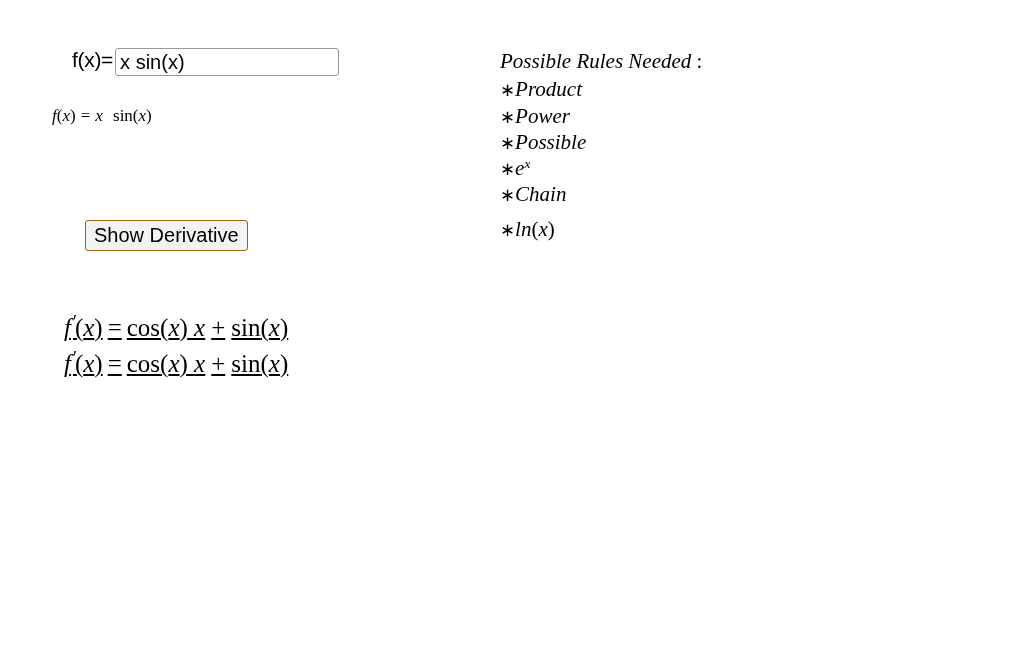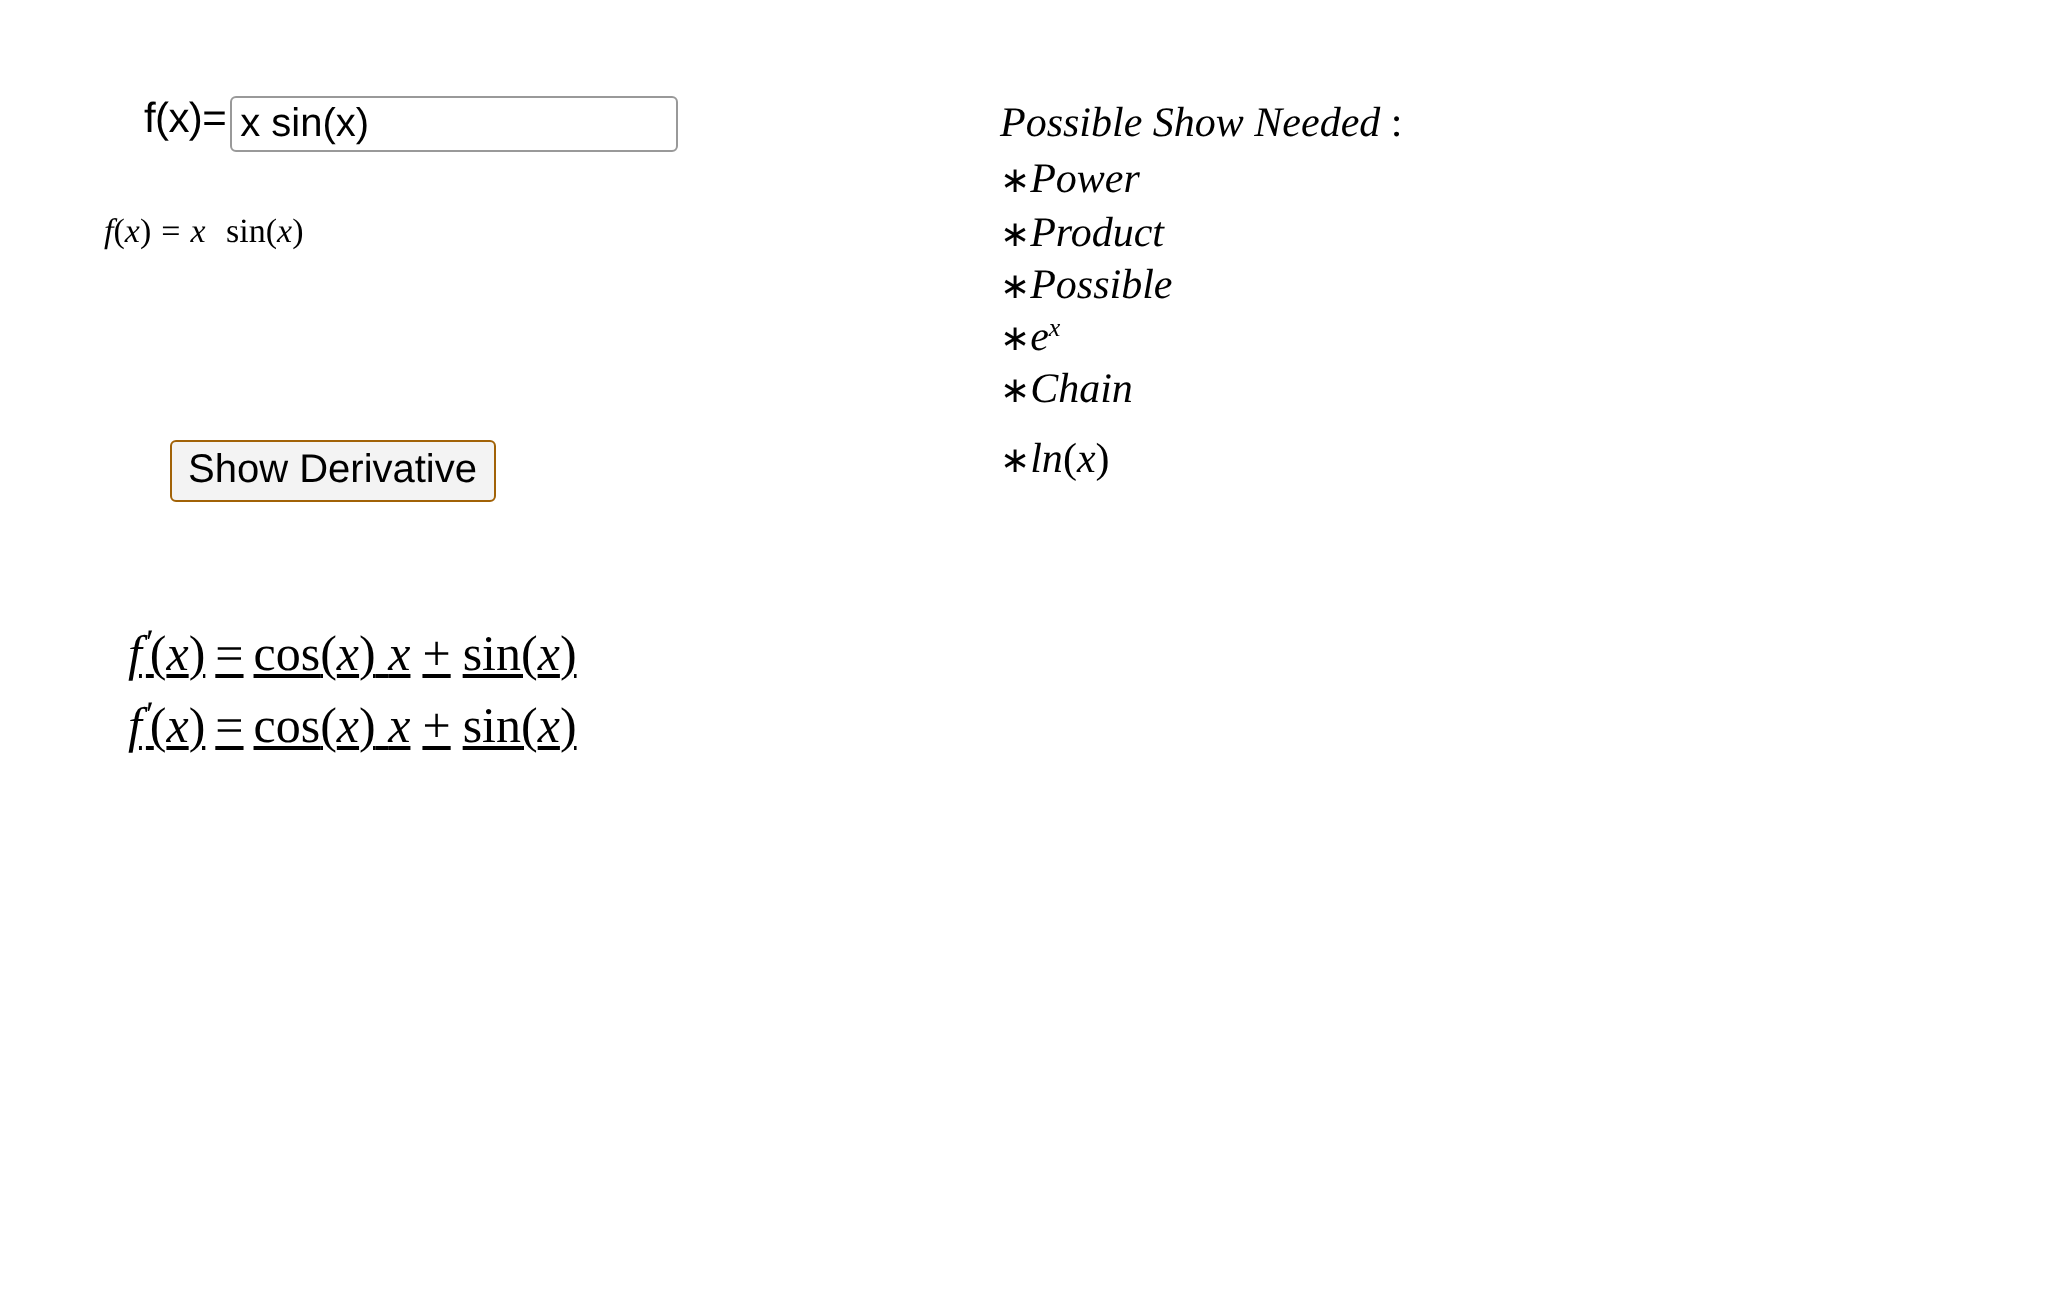--- a/index.html
+++ b/index.html
@@ -128,23 +128,23 @@
     <div>
       <span>f</span><span class="prime">′</span><span class="paren">(</span><span>x</span><span class="paren">)</span><span class="eq">=</span><span class="paren">cos</span><span class="paren">(</span><span>x</span><span class="paren">)</span>&nbsp;<span>x</span><span class="plus">+</span><span class="paren">sin</span><span class="paren">(</span><span>x</span><span class="paren">)</span>
     </div>
     <div>
       <span>f</span><span class="prime">′</span><span class="paren">(</span><span>x</span><span class="paren">)</span><span class="eq">=</span><span class="paren">cos</span><span class="paren">(</span><span>x</span><span class="paren">)</span>&nbsp;<span>x</span><span class="plus">+</span><span class="paren">sin</span><span class="paren">(</span><span>x</span><span class="paren">)</span>
     </div>
   </div>
 
   <div class="rules-panel">
     <div class="rules-title">
-      <span>Possible Show Needed</span>&nbsp;<span class="colon">:</span>
+      <span>Possible Rules Needed</span>&nbsp;<span class="colon">:</span>
     </div>
+    <div class="rule-item"><span class="star">∗</span><span>Product</span></div>
     <div class="rule-item"><span class="star">∗</span><span>Power</span></div>
-    <div class="rule-item"><span class="star">∗</span><span>Product</span></div>
     <div class="rule-item"><span class="star">∗</span><span>Possible</span></div>
     <div class="rule-item"><span class="star">∗</span><span>e</span><span class="sup">x</span></div>
     <div class="rule-item"><span class="star">∗</span><span>Chain</span></div>
     <div class="rule-item ln-item"><span class="star">∗</span><span>ln</span><span class="paren">(</span><span>x</span><span class="paren">)</span></div>
   </div>
 
 </div>
 
 </body></html>

